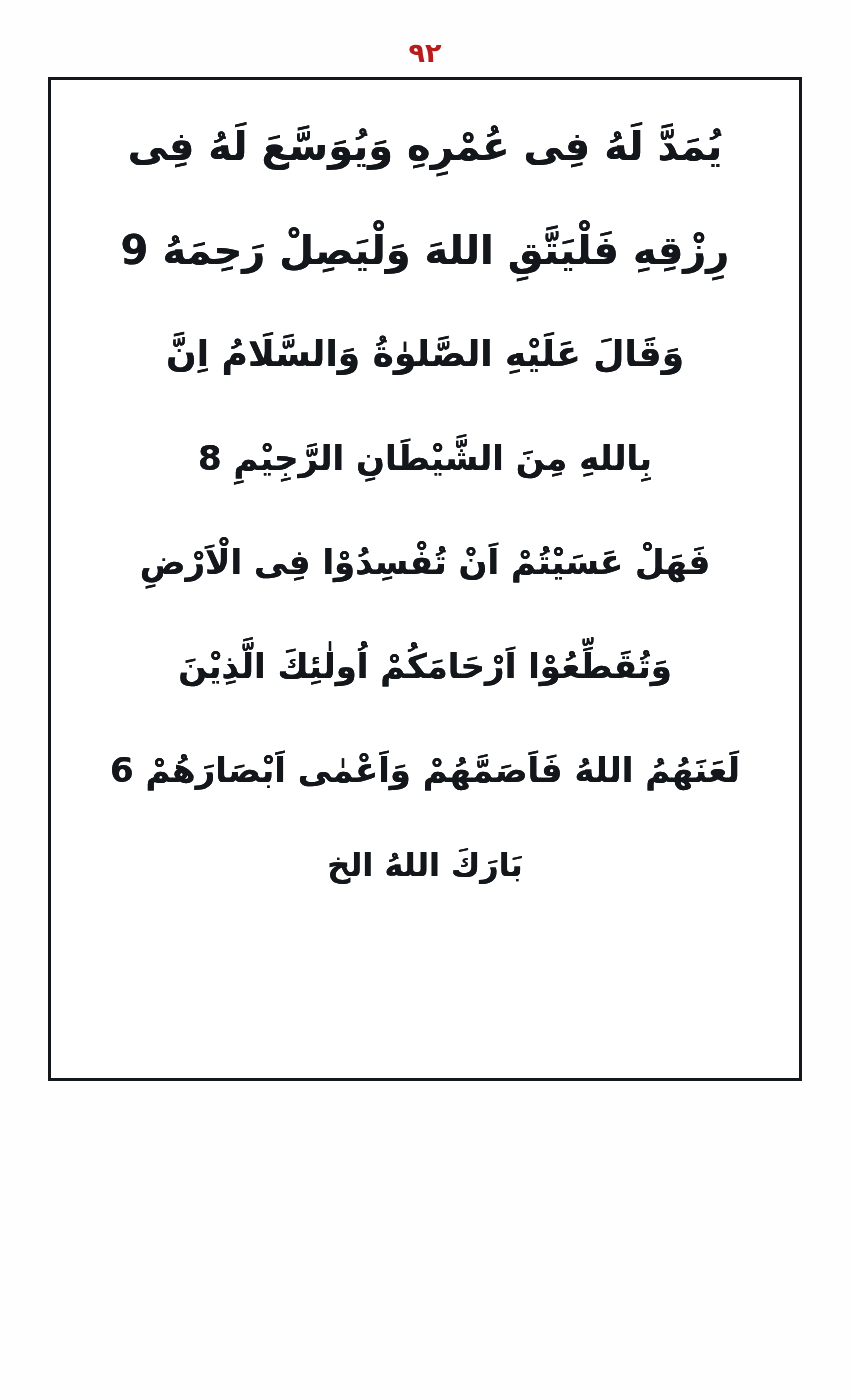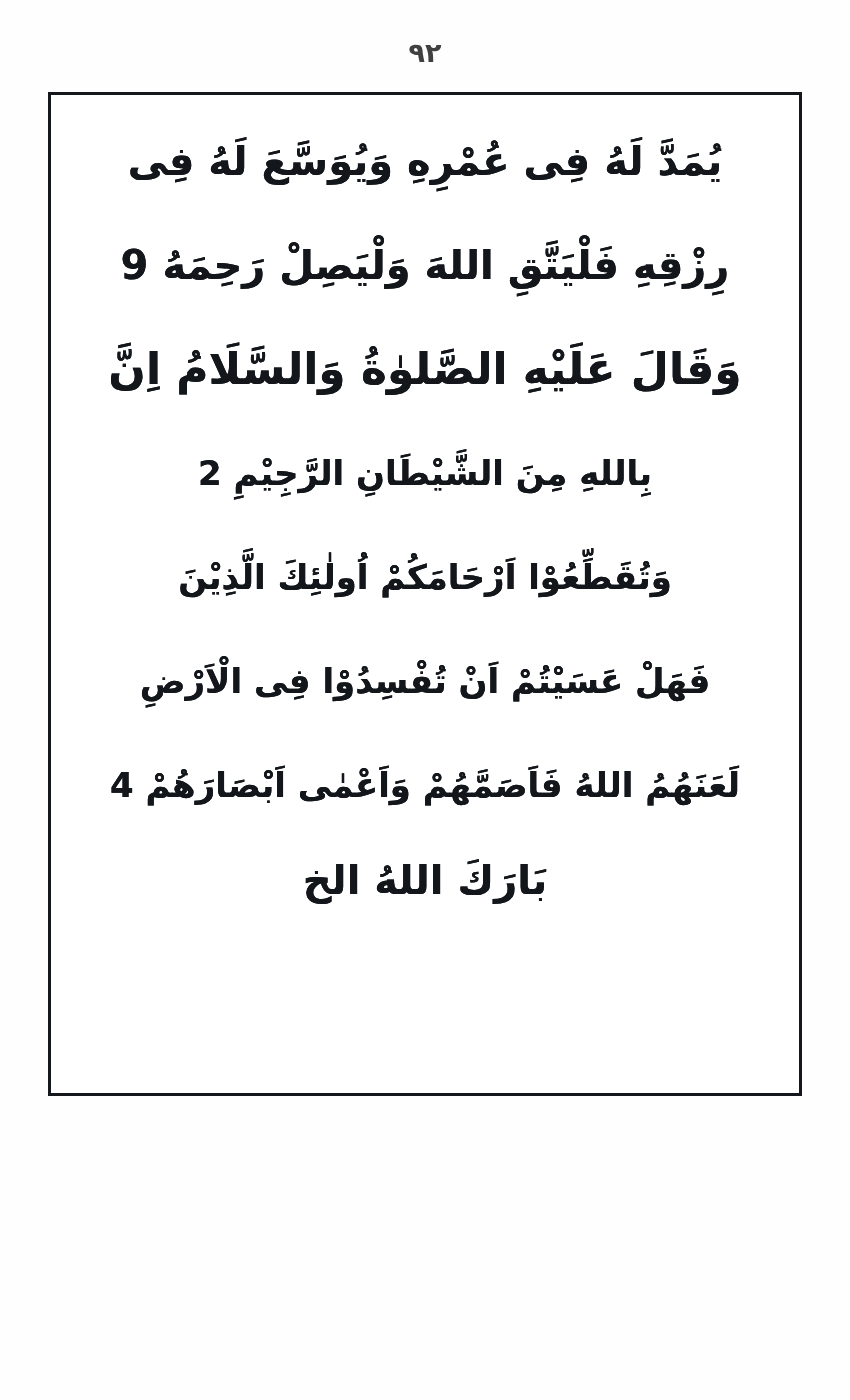--- a/index.html
+++ b/index.html
@@ -19,32 +19,32 @@
     height: 1400px;
     box-sizing: border-box;
     padding: 0;
     position: relative;
     background: #fefefe;
   }
   .page-number {
     text-align: center;
     font-family: "DejaVu Sans", sans-serif;
     font-size: 27px;
-    color: #404040;
+    color: #b91c1c;
     letter-spacing: 1px;
     padding-top: 36px;
     height: 44px;
     line-height: 34px;
     font-weight: 700;
     direction: rtl;
   }
   .text-frame {
     position: absolute;
     left: 48px;
-    top: 92px;
+    top: 77px;
     width: 754px;
     height: 1004px;
     border: 3px solid #14181c;
     box-sizing: border-box;
     background: #ffffff;
     padding: 14px 22px 14px 22px;
   }
   .lines {
     direction: rtl;
     text-align: center;
@@ -62,24 +62,24 @@
     justify-content: center;
     white-space: nowrap;
     font-weight: 600;
     letter-spacing: 0.5px;
     text-shadow: 0 0 0.6px #13171b;
   }
   .line.small {
     font-size: 34px;
   }
   .line.tight {
-    font-size: 44px;
+    font-size: 36px;
   }
   .line.last {
-    font-size: 40px;
+    font-size: 32px;
     height: 86px;
     text-align: center;
   }
   .line span.body {
     display: inline-block;
   }
 </style>
 </head>
 <body>
 
@@ -100,33 +100,33 @@
 
       <div class="line tight">
         <span class="body">وَقَالَ عَلَيْهِ الصَّلوٰةُ وَالسَّلَامُ اِنَّ</span>
       </div>
 
 
 
 
 
       <div class="line small">
-        <span class="body">بِاللهِ مِنَ الشَّيْطَانِ الرَّجِيْمِ 2</span>
+        <span class="body">بِاللهِ مِنَ الشَّيْطَانِ الرَّجِيْمِ 8</span>
+      </div>
+
+      <div class="line small">
+        <span class="body">فَهَلْ عَسَيْتُمْ اَنْ تُفْسِدُوْا فِى الْاَرْضِ</span>
       </div>
 
       <div class="line small">
         <span class="body">وَتُقَطِّعُوْا اَرْحَامَكُمْ اُولٰئِكَ الَّذِيْنَ</span>
       </div>
 
       <div class="line small">
-        <span class="body">فَهَلْ عَسَيْتُمْ اَنْ تُفْسِدُوْا فِى الْاَرْضِ</span>
-      </div>
-
-      <div class="line small">
-        <span class="body">لَعَنَهُمُ اللهُ فَاَصَمَّهُمْ وَاَعْمٰى اَبْصَارَهُمْ 4</span>
+        <span class="body">لَعَنَهُمُ اللهُ فَاَصَمَّهُمْ وَاَعْمٰى اَبْصَارَهُمْ 6</span>
       </div>
 
       <div class="line last">
         <span class="body">بَارَكَ اللهُ الخ</span>
       </div>
 
     </div>
   </div>
 
 </div>

